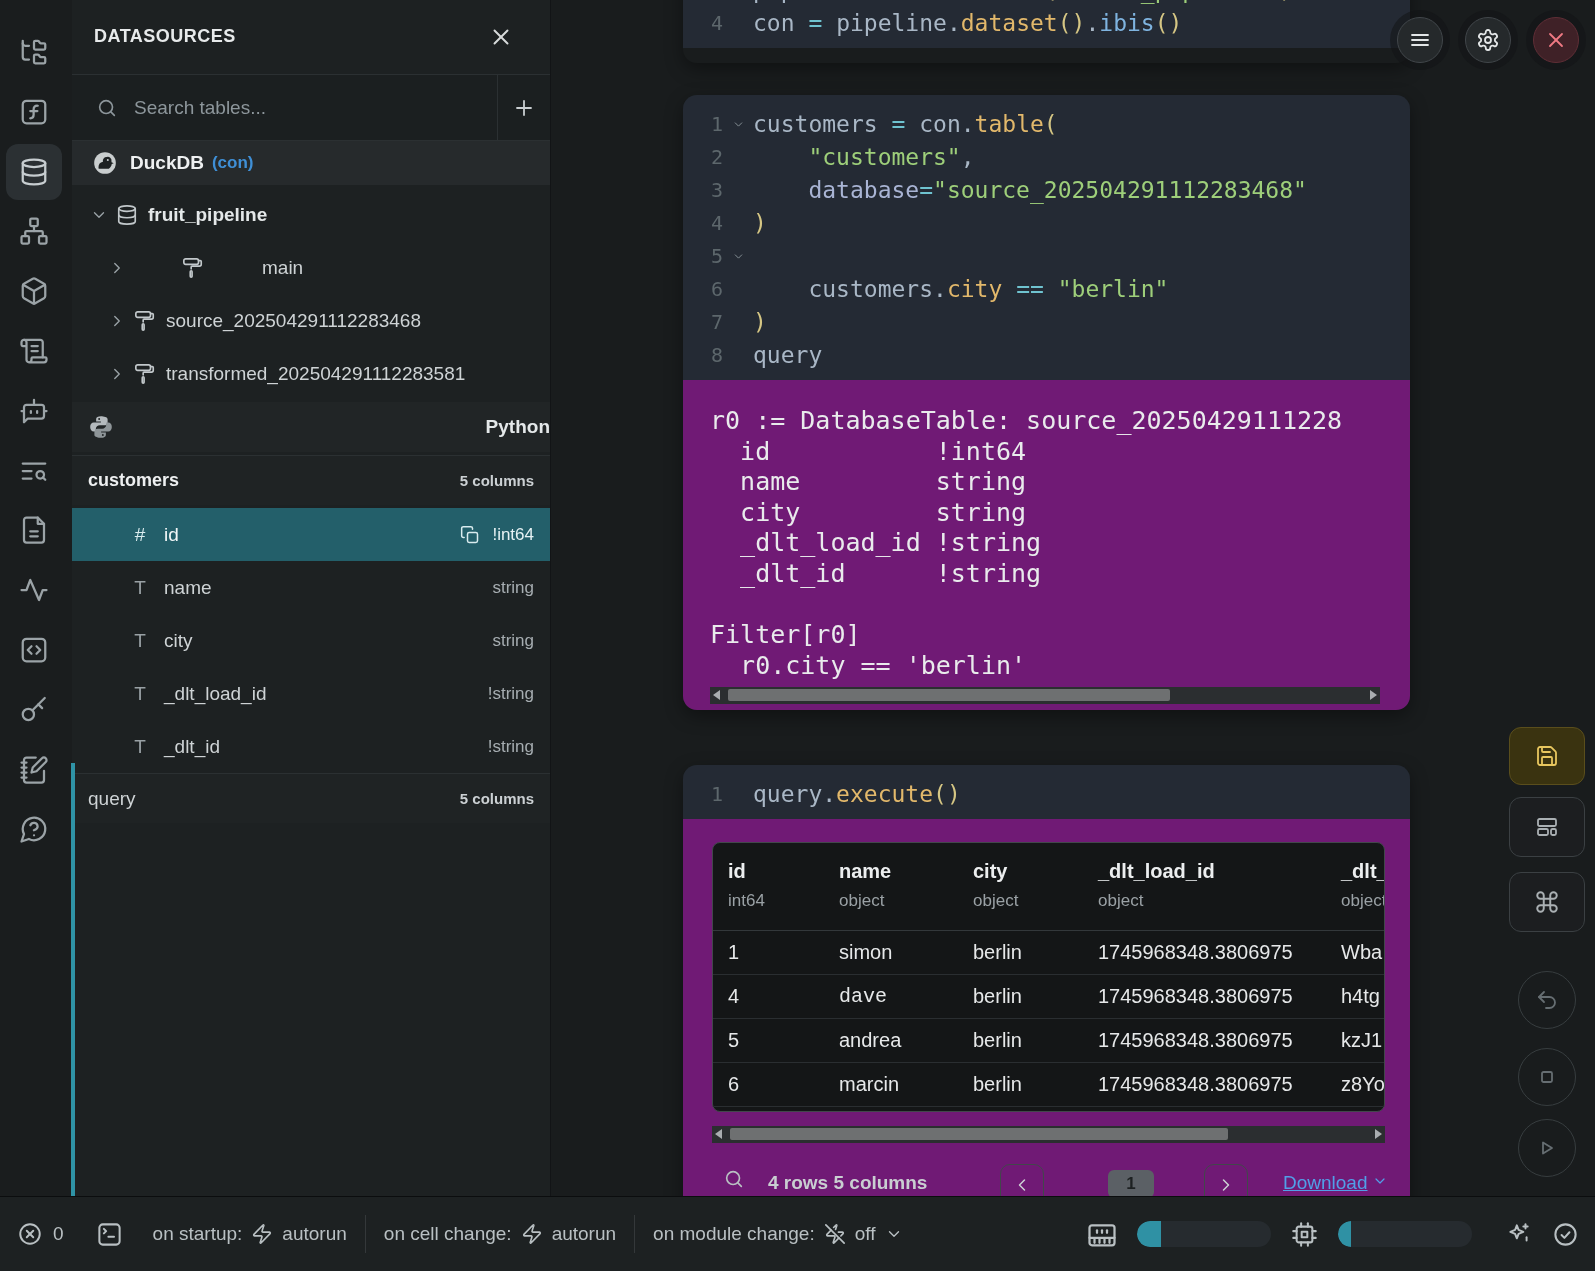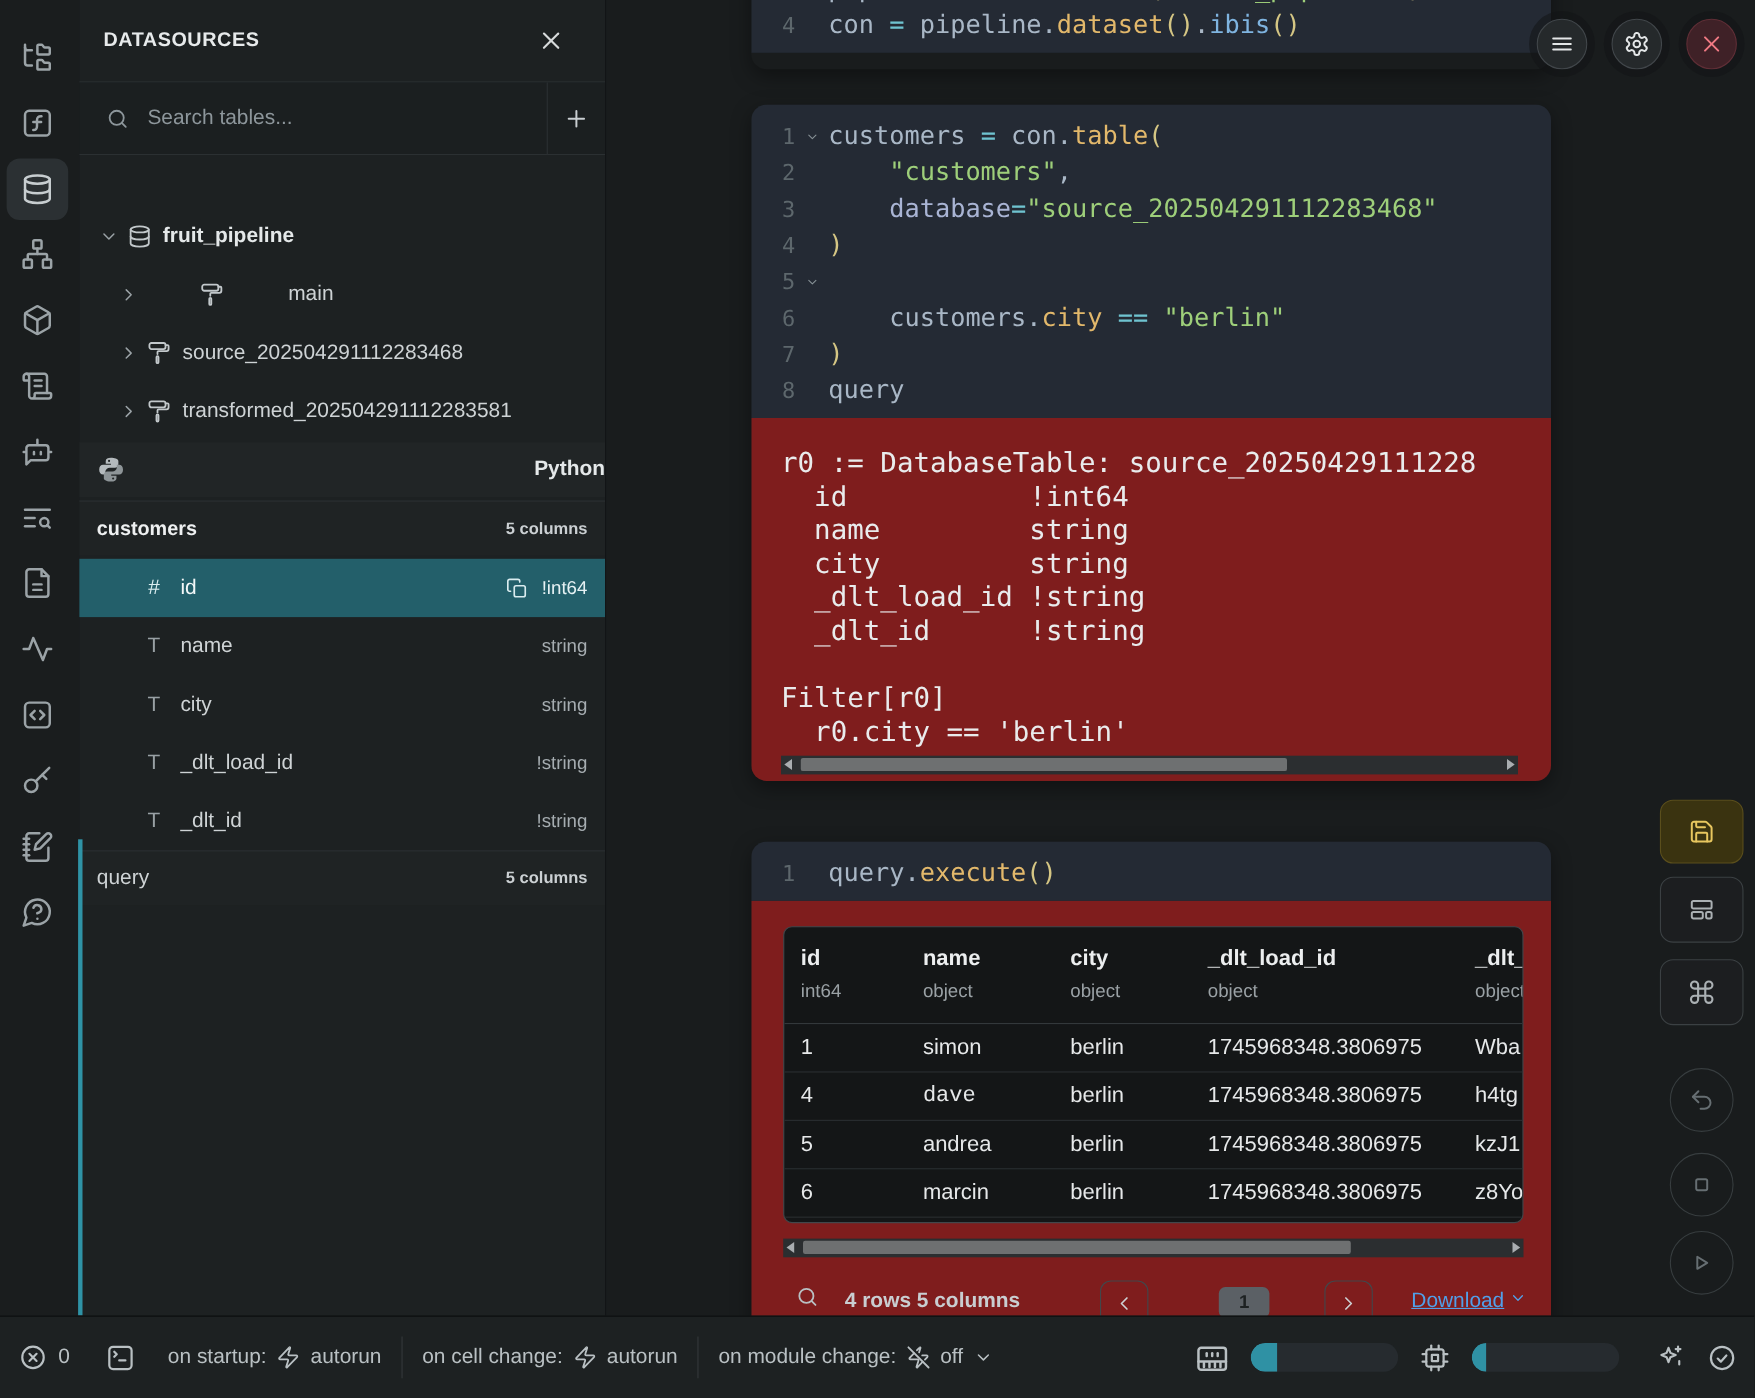--- a/index.html
+++ b/index.html
@@ -69,21 +69,21 @@
     box-shadow:0 6px 18px rgba(0,0,0,.38); z-index:1; }
   .editor { background:#242a34; padding-top:13px; padding-bottom:8px; }
   .cl { display:flex; height:33px; line-height:33px; font-family:"DejaVu Sans Mono",monospace;
     font-size:23px; white-space:pre; }
   .ln { width:40px; text-align:right; color:#5d676c; font-size:20px; flex:none; }
   .fold { width:30px; flex:none; display:flex; align-items:center; justify-content:center; color:#87919
 6; color:#879196; cursor:pointer; }
   .cd { flex:none; }
   .tk-v { color:#a9b7c6; } .tk-o { color:#6fc3d0; } .tk-f { color:#e2b86b; }
   .tk-s { color:#9ecf7a; } .tk-b { color:#d5c684; } .tk-k { color:#a9b4d4; } .tk-f2 { color:#7fb4e0; }
-  .console { background:#7f1d1d; position:relative; }
+  .console { background:#701a75; position:relative; }
   .console pre { font-family:"DejaVu Sans Mono",monospace; font-size:25px; line-height:30.6px;
     color:#e9ebec; padding:26px 0 0 27px; }
   .hscroll { position:absolute; height:17px; background:#2b2e30; }
   .hs-thumb { position:absolute; top:2px; height:12px; background:#6e7071; border-radius:2px; }
   .hs-arrow { position:absolute; top:3px; width:0; height:0; border-top:5px solid transparent; border-bottom:5px solid transparent; }
   .hs-left { left:3px; border-right:7px solid #a9adb0; }
   .hs-right { right:3px; border-left:7px solid #a9adb0; }
 
   
   #result-table { position:absolute; left:29px; top:23px; width:673px; height:270px;
@@ -290,20 +290,31 @@
             <path d="m20 20-3.5-3.5"></path>
           </svg></span>
       <input id="search-input" value="" placeholder="Search tables..." style="">
       <div id="add-divider"></div>
       <div id="add-btn">
           <svg viewBox="0 0 24 24" width="24" height="24" fill="none" stroke="currentColor" stroke-width="1.8" stroke-linecap="round" stroke-linejoin="round">
             <path d="M12 5v14"></path>
             <path d="M5 12h14"></path>
           </svg>
         </div>
+    </div>
+    <div id="conn-row">
+      <span id="conn-icon">
+          <svg viewBox="0 0 24 24" width="26" height="26" fill="none" stroke="currentColor" stroke-width="1.8" stroke-linecap="round" stroke-linejoin="round">
+            <circle cx="12" cy="12" r="10" fill="#c9cdce" stroke="none"></circle>
+            <path fill="#1d2122" stroke="none" d="M13.5 6.5a3.5 3.5 0 0 0-3.4 4.4A5.2 5.2 0 0 0 6 16c0 .7.2 1.2.2 1.2h9.3c1.6-1 2.5-2.4 2.7-4.2l1.8-.8-2-1v-.8a3.5 3.5 0 0 0-4.5-3.9Z"></path>
+            <circle cx="14.6" cy="9.2" r=".9" fill="#c9cdce" stroke="none"></circle>
+          </svg>
+        </span>
+      <span id="conn-name">DuckDB</span>
+      <span id="conn-alias">(con)</span>
     </div>
     <div id="tree">
         <div class="tree-row" style="top: 3.5px;">
           <span class="tree-chev" style="margin-left:18px">
             <svg viewBox="0 0 24 24" width="18" height="18" fill="none" stroke="currentColor" stroke-width="1.8" stroke-linecap="round" stroke-linejoin="round">
               <path d="m6 9 6 6 6-6"></path>
             </svg>
           </span>
           <span class="tree-ic" style="margin-left:8px">
             <svg viewBox="0 0 24 24" width="22" height="22" fill="none" stroke="currentColor" stroke-width="1.8" stroke-linecap="round" stroke-linejoin="round">

